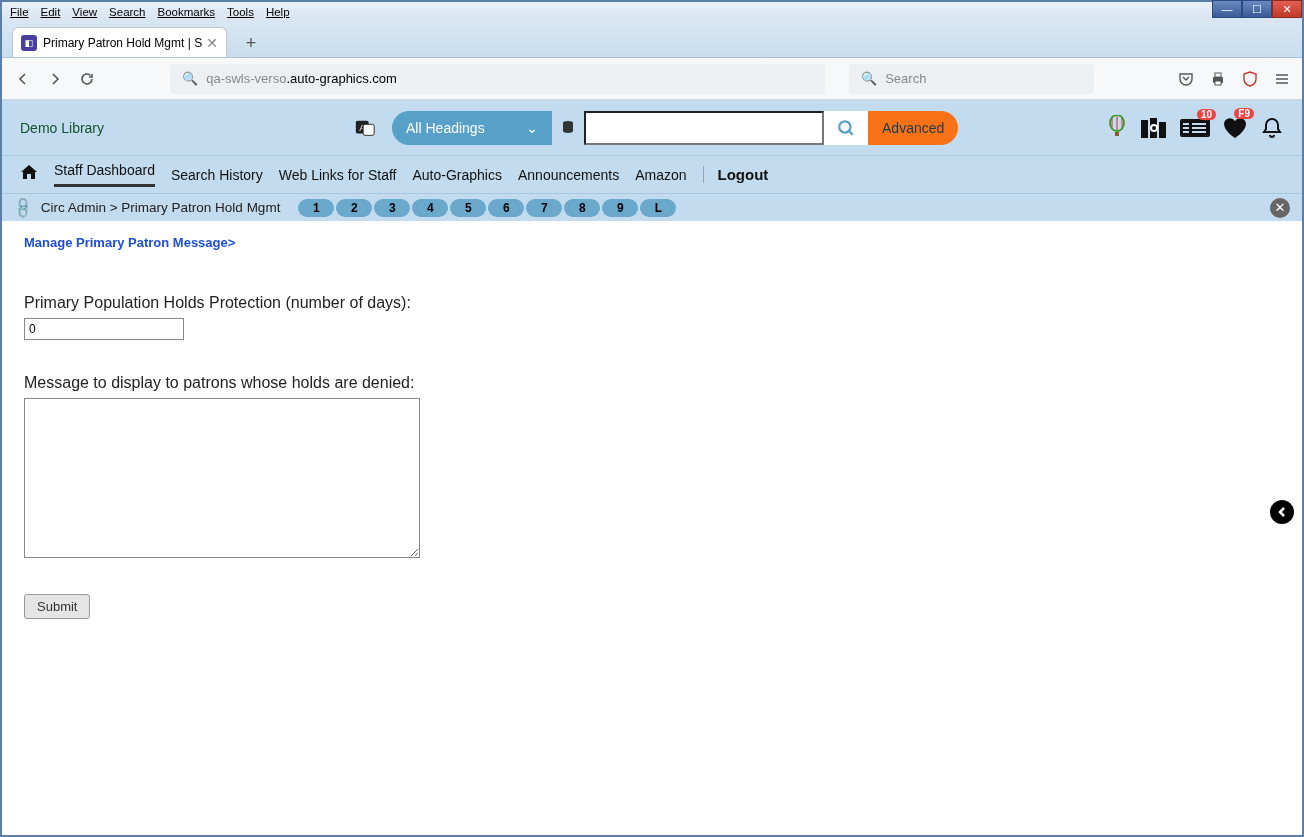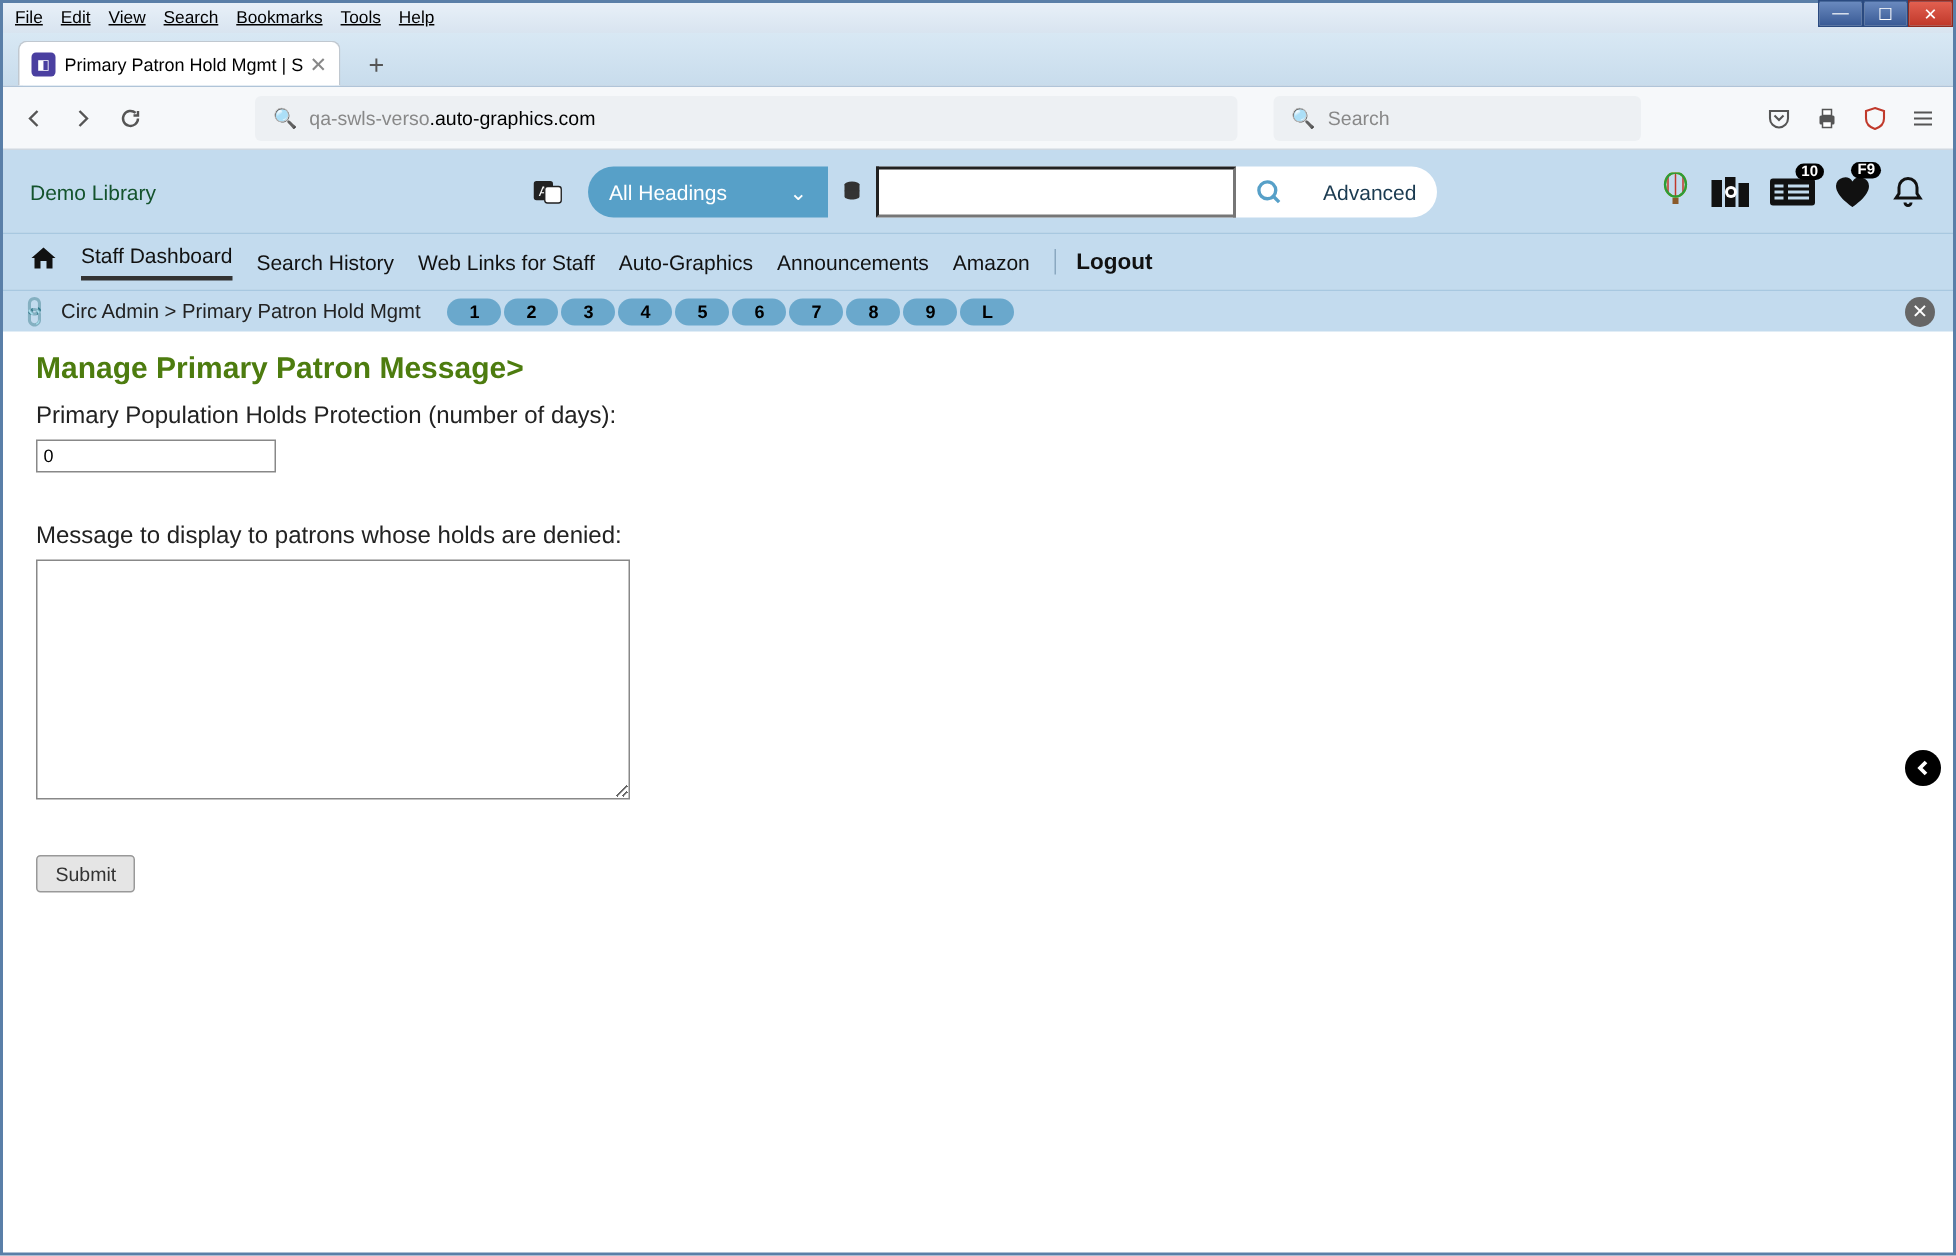--- a/index.html
+++ b/index.html
@@ -37,44 +37,44 @@
 
 .lib-header { background:#c3dbee; height:55px; display:flex; align-items:center; padding:0 18px; }
 .lib-name { font-size:14px; color:#14532d; }
 .lib-center { margin-left:250px; display:flex; align-items:center; }
 .lang-icon { width:22px; height:22px; color:#222; margin-right:16px; display:flex; align-items:center; justify-content:center; }
 .headings-dd { background:#57a0c8; color:#fff; height:34px; width:160px; border-radius:17px 0 0 17px; display:flex; align-items:center; padding:0 14px; font-size:14px; justify-content:space-between;}
 .headings-dd .chev { color:#fff; }
 .db-icon { width:32px; height:34px; background:#c3dbee; display:flex; align-items:center; justify-content:center; color:#333;}
 .search-field { background:#fff; height:34px; width:240px; }
 .search-go { background:#fff; width:44px; height:34px; display:flex; align-items:center; justify-content:center; color:#57a0c8; font-size:18px;}
-.adv-btn { background:#ffffff; color:#1a3a50; height:34px; padding:0 14px; display:flex; align-items:center; border-radius:0 17px 17px 0; font-size:14px;}
+.adv-btn { background:#f97316; color:#1a3a50; height:34px; padding:0 14px; display:flex; align-items:center; border-radius:0 17px 17px 0; font-size:14px;}
 .lib-right { margin-left:auto; display:flex; align-items:center; gap:12px; }
 .lib-right .ico { color:#111; position:relative; display:flex;}
-.badge { position:absolute; top:-8px; right:-6px; background:#000000; color:#fff; border-radius:8px; font-size:10px; padding:0 4px; font-weight:bold;}
+.badge { position:absolute; top:-8px; right:-6px; background:#ef4444; color:#fff; border-radius:8px; font-size:10px; padding:0 4px; font-weight:bold;}
 
 
 .navrow { background:#c3dbee; height:38px; display:flex; align-items:center; padding:0 18px; font-size:14px; color:#111; gap:16px; border-top:1px solid #a8c8e0;}
 .navrow a { color:#111; cursor:default; }
 .navrow .home-ico { font-size:18px; color:#111;}
 .navrow .active { border-bottom:3px solid #333; padding-bottom:6px;}
 .nav-account { margin-left:auto; border-left:1px solid #8aa8c0; padding:0 14px; font-size:12px; color:#333; line-height:1.2;}
 .nav-account .ya { font-size:15px; color:#111;}
 .nav-logout { border-left:1px solid #8aa8c0; padding:0 14px; color:#111; font-size:15px;font-weight:bold;}
 
 
 .crumb-row { background:#c3dbee; height:28px; display:flex; align-items:center; padding:0 12px; font-size:13.5px; color:#222; border-top:1px solid #a8c8e0;}
 .crumb-row .link-ico { margin-right:8px; color:#333; transform:rotate(-45deg); font-size:15px;}
 .hist-pills { margin-left:18px; display:flex; gap:2px;}
 .pill { background:#6aa8cc; color:#000; font-weight:bold; font-size:12px; width:36px; height:18px; border-radius:9px; display:flex; align-items:center; justify-content:center;}
 .close-crumb { margin-left:auto; width:20px; height:20px; border-radius:50%; background:#666; color:#fff; display:flex; align-items:center; justify-content:center; font-size:13px;}
 
 
 .content { padding:14px 22px; }
-.page-heading { font-size:20px; font-weight:bold; color:#4d7c0f; margin-bottom:11px;}
+.page-heading { font-size:13px; font-weight:bold; color:#1d4ed8; margin-bottom:44px;}
 .form-label { font-size:16px; color:#222; margin-bottom:6px;}
 .num-input { width:160px; height:22px; border:1px solid #888; font-size:12px; padding:0 4px;}
 .msg-label { font-size:16px; color:#222; margin-top:34px; margin-bottom:6px;}
 .msg-textarea { width:396px; height:160px; border:1px solid #888; resize:both; font-size:13px; padding:4px;}
 .submit-btn { margin-top:32px; background:#e5e5e5; border:1px solid #999; border-radius:3px; padding:4px 12px; font-size:13px; color:#333;}
 
 
 .float-chev { position:absolute; right:10px; top:500px; width:24px; height:24px; border-radius:50%; background:#000; color:#fff; display:flex; align-items:center; justify-content:center; font-size:14px;}
 </style>
 </head>

